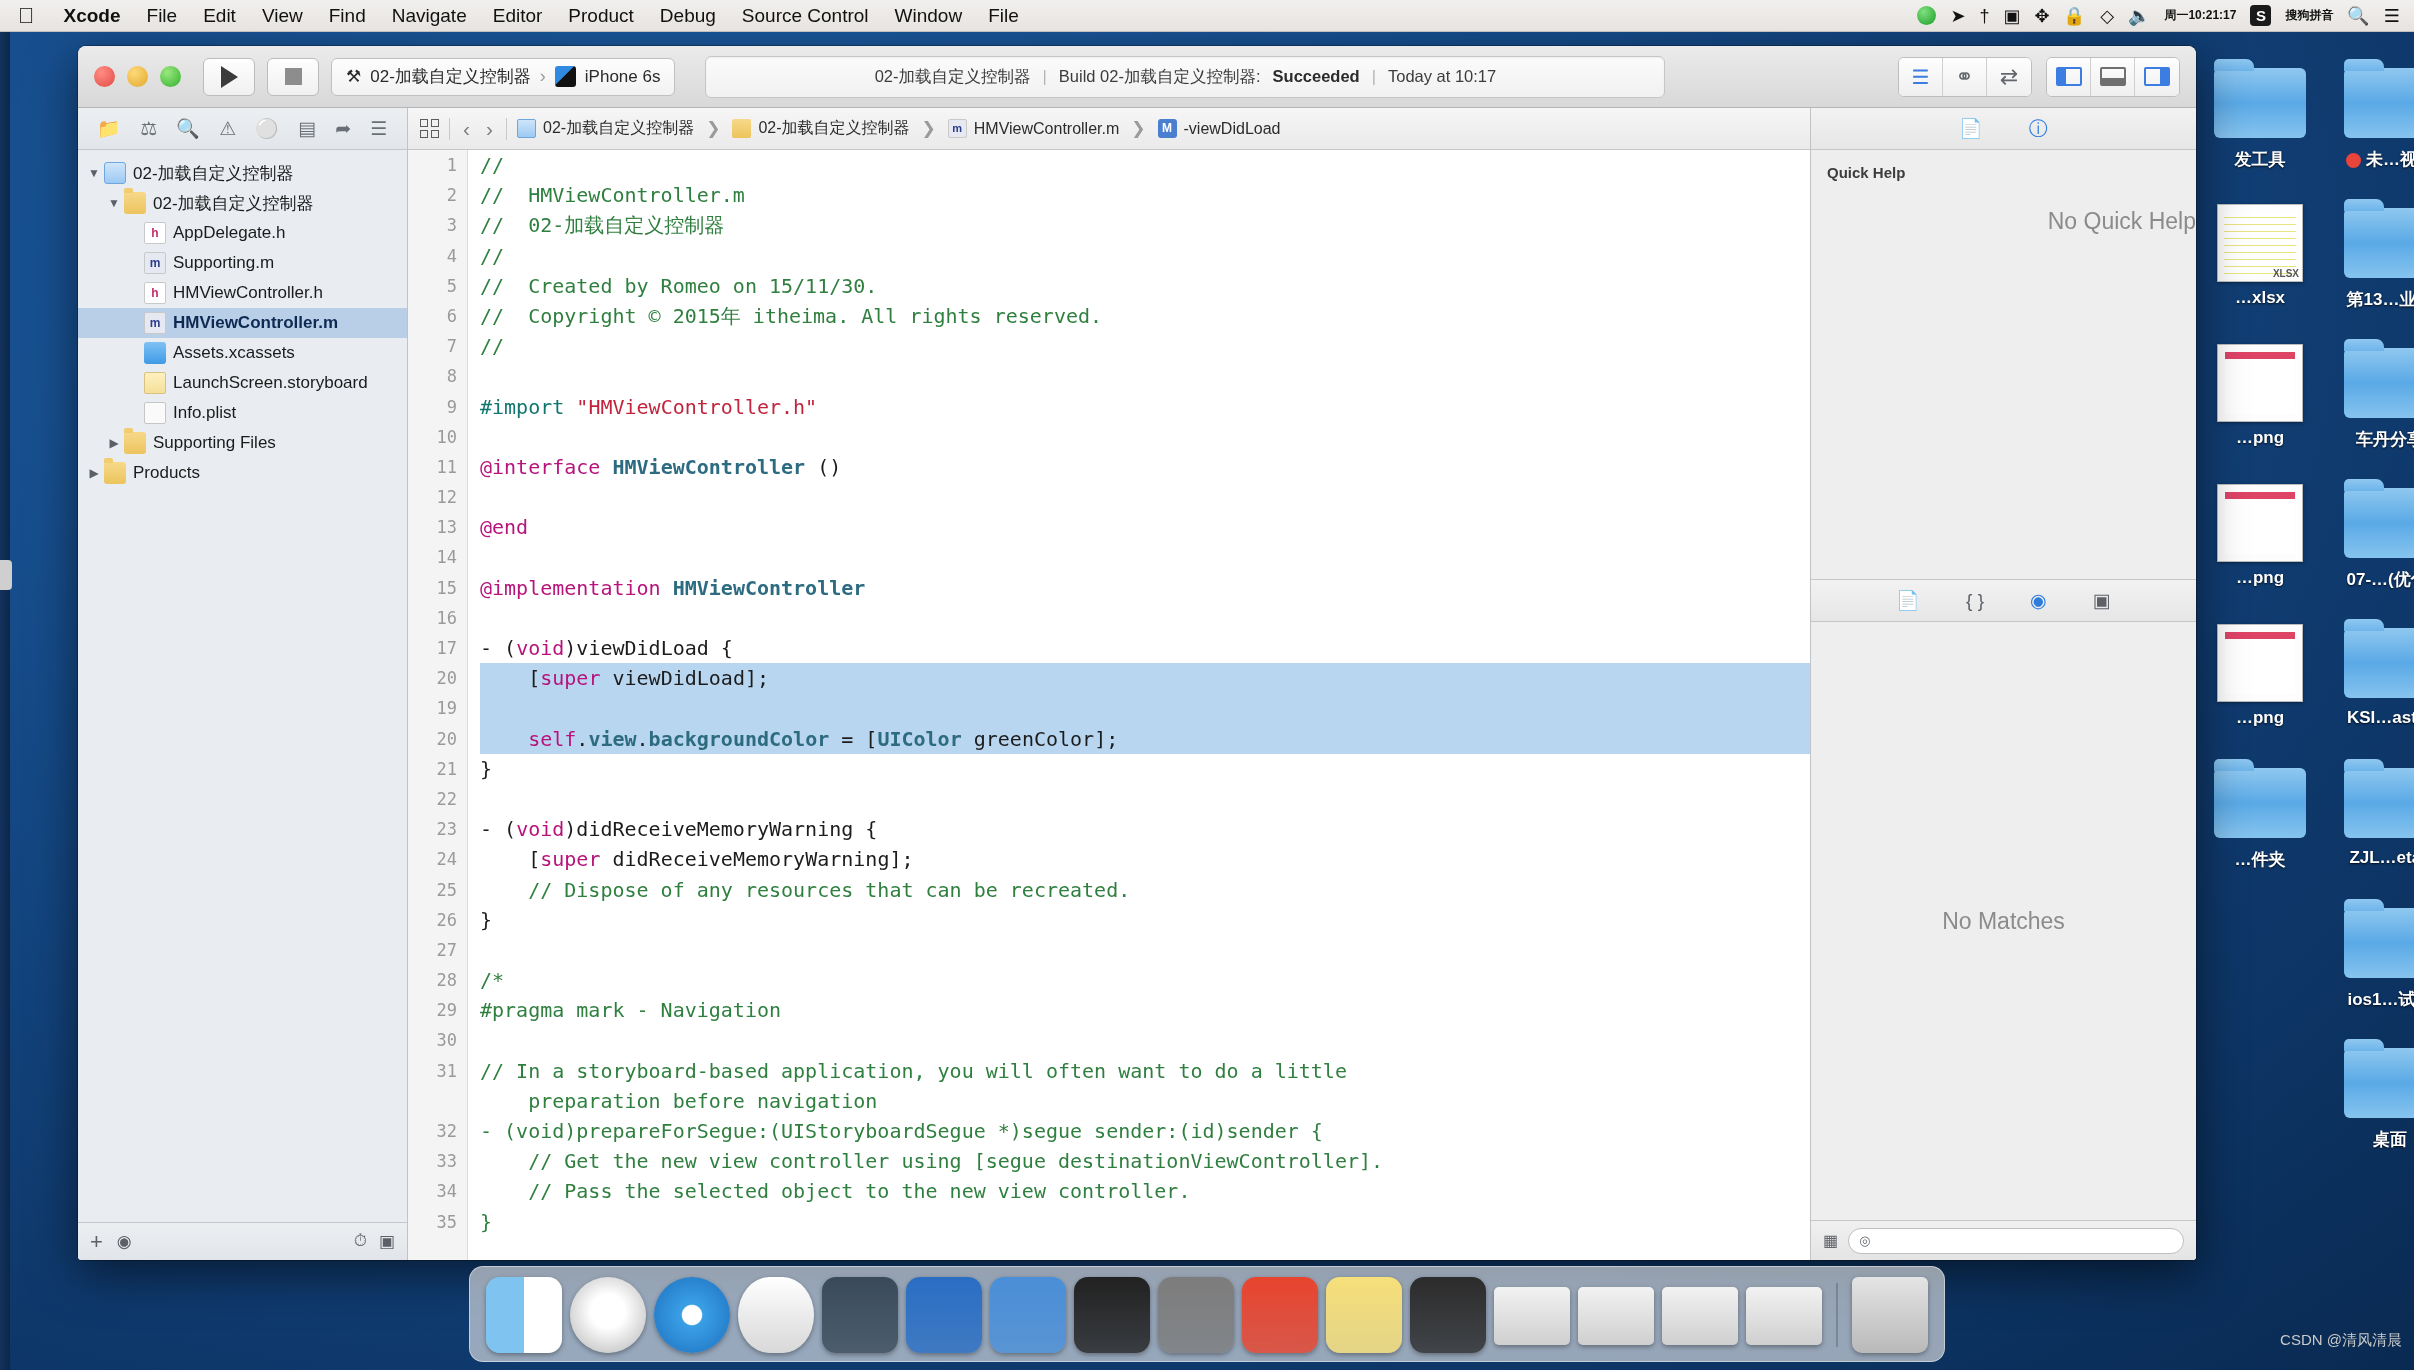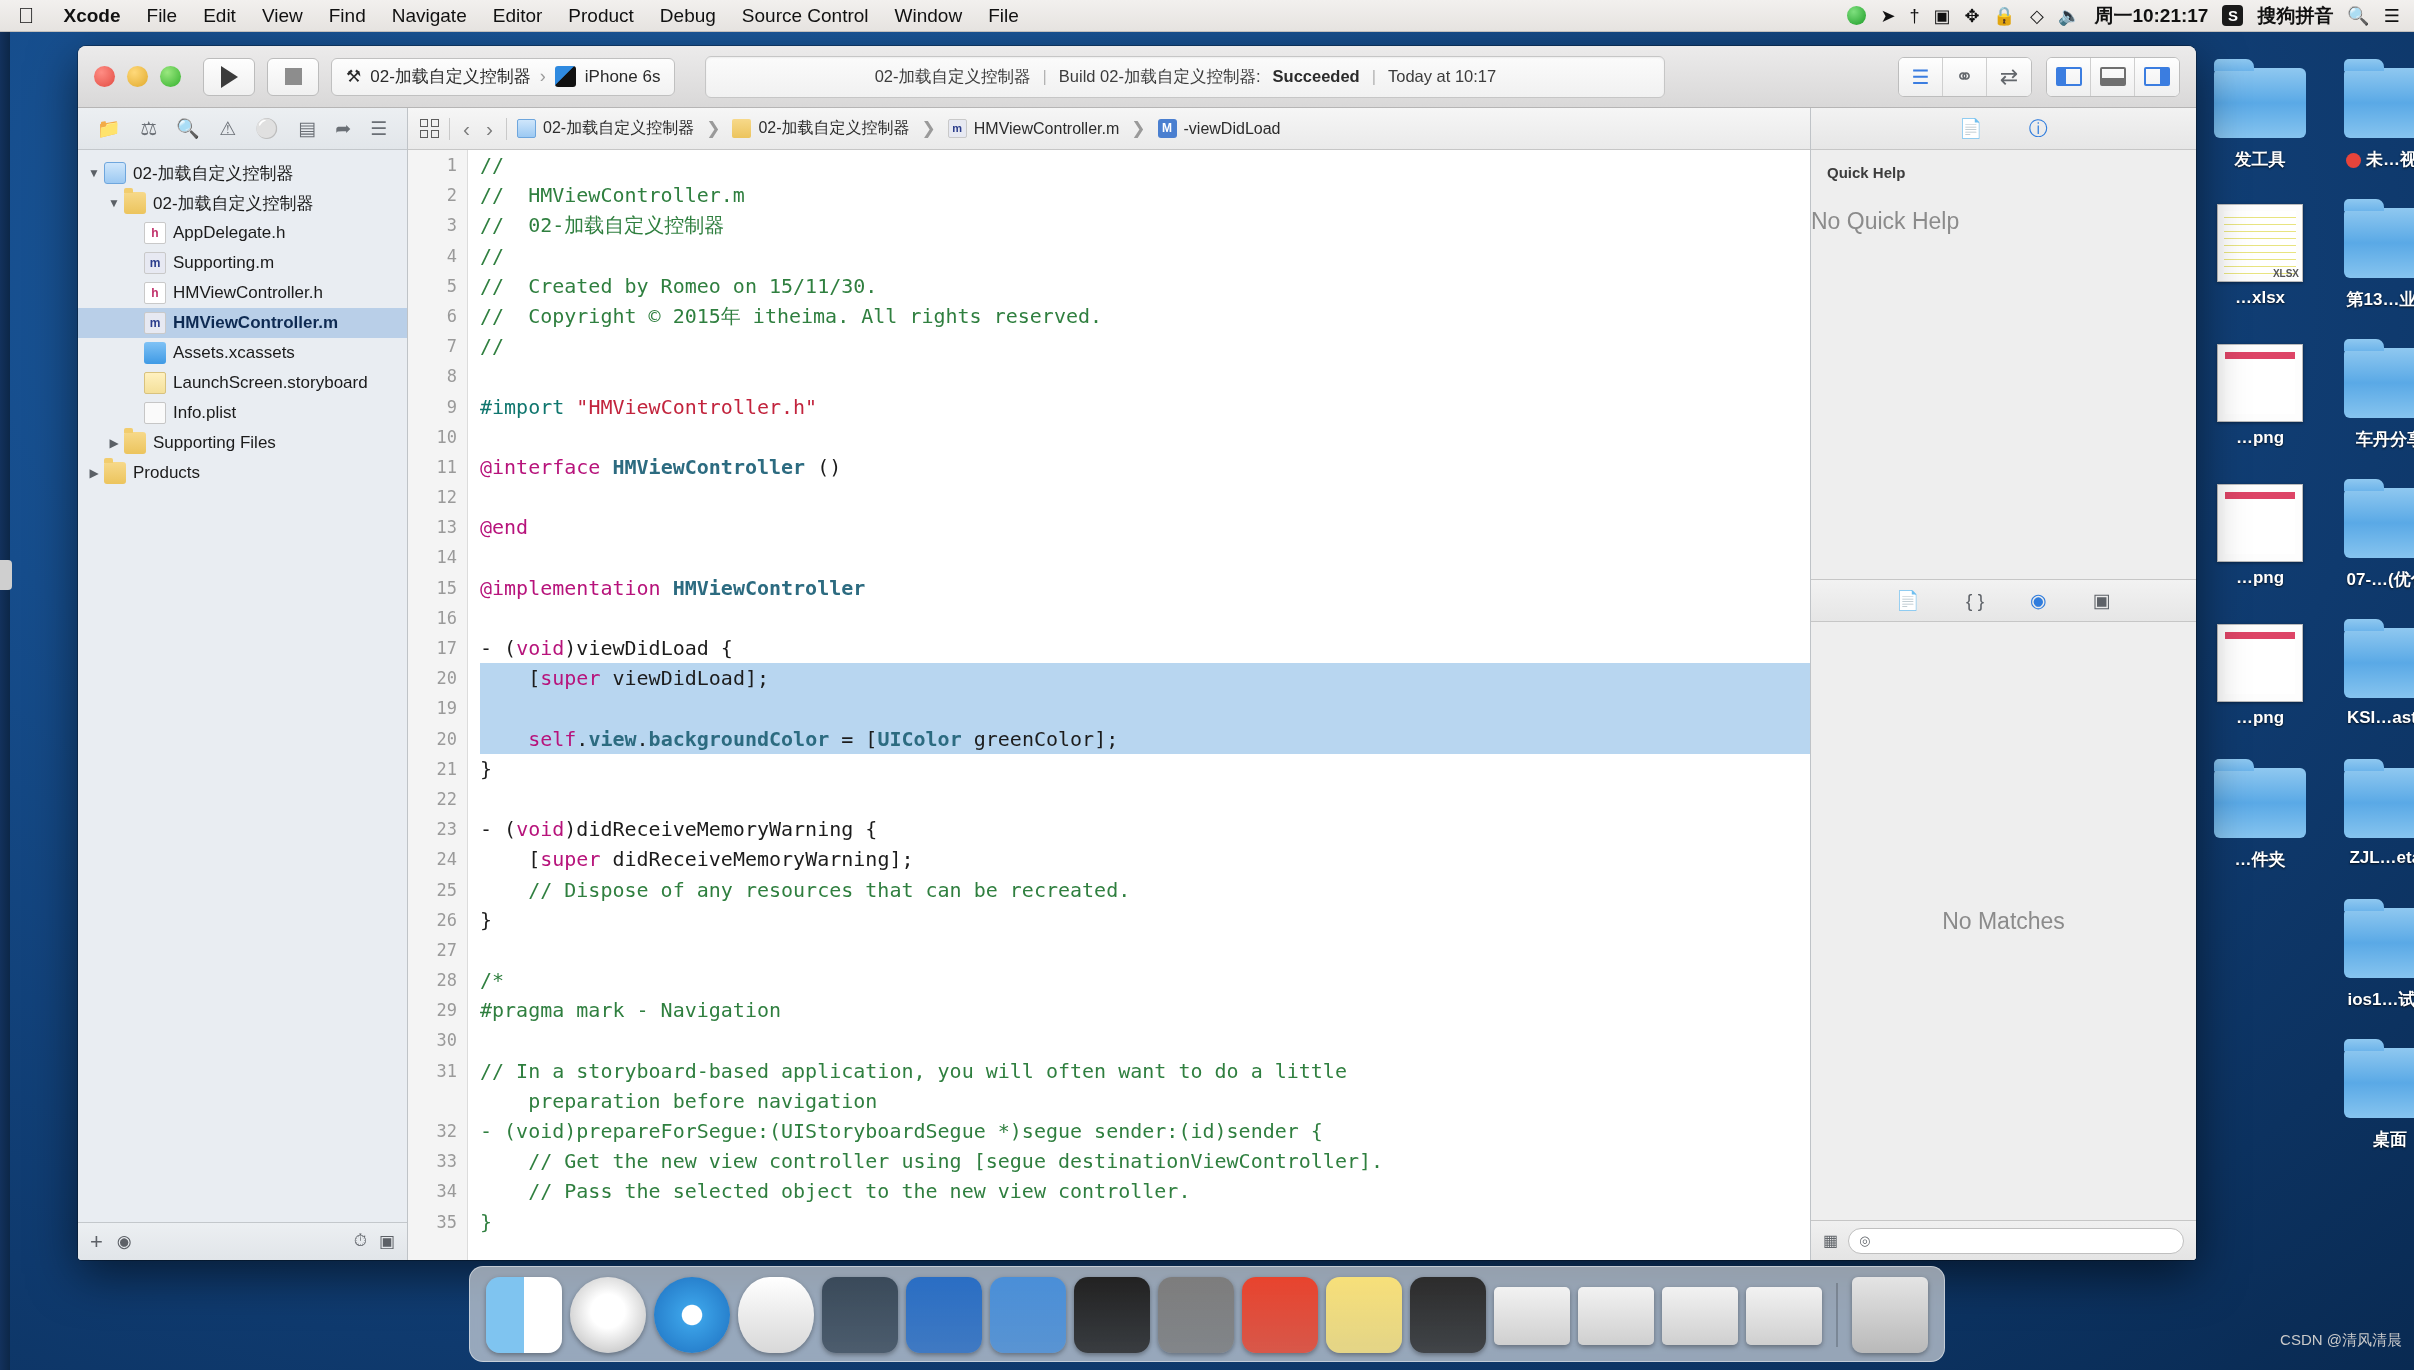--- a/index.html
+++ b/index.html
@@ -25,21 +25,21 @@
     display: flex; align-items: center;
     font-size: 19px; color: #111;
     z-index: 60;
   }
   .mb-left { display: flex; align-items: center; height: 100%; padding-left: 14px; }
   .mb-item { padding: 0 13px; line-height: 32px; white-space: nowrap; cursor: default; }
   .mb-item.bold { font-weight: bold; }
   .apple-logo { font-size: 22px; padding: 0 16px 0 4px; line-height: 30px; }
   .mb-right { margin-left: auto; display: flex; align-items: center; padding-right: 14px; gap: 14px; }
   .mb-right .sicon { font-size: 18px; line-height: 32px; display:inline-block; }
-  .mb-clock { font-size: 19px; font-weight: bold; white-space: nowrap; }
+  .mb-clock { font-size: 12px; font-weight: bold; white-space: nowrap; }
   .sogou-badge {
     display:inline-block; width: 21px; height: 21px; background: #1a1a1a;
     color: #fff; border-radius: 4px; font-size: 15px; font-weight: bold;
     text-align: center; line-height: 21px;
   }
   .green-dot {
     display:inline-block; width: 19px; height: 19px; border-radius: 50%;
     background: radial-gradient(circle at 35% 30%, #7ee07e, #1d9c27);
   }
 
@@ -234,21 +234,21 @@
   }
   #util-tabs, #util-tabs2 {
     height: 42px; display: flex; align-items: center; justify-content: center; gap: 46px;
     background: linear-gradient(to bottom,#f2f2f2,#e6e6e6);
     border-bottom: 1px solid #c6c6c6; font-size: 19px; color: #5e6268;
   }
   #util-tabs .ut.active, #util-tabs2 .ut.active { color: #2f7cdd; }
   #quickhelp { flex: 0 0 430px; border-bottom: 1px solid #c6c6c6; padding: 14px 16px; position: relative; background:#eeeeee;}
   #quickhelp .qh-title { font-size: 15px; font-weight: bold; color: #3d3d3d; }
   #quickhelp .qh-empty {
-    position: absolute; left: 0; right: 0; top: 58px; text-align: left;
+    position: absolute; left: 0; right: 0; top: 58px; text-align: right;
     font-size: 23px; color: #8b8b8b;
   }
   #libpane { flex: 1 1 auto; position: relative; background: #eeeeee; display:flex; flex-direction: column;}
   #libpane .lib-empty { flex:1 1 auto; display:flex; align-items:center; justify-content:center; font-size: 23px; color: #8b8b8b;}
   #lib-footer {
     height: 40px; flex: 0 0 40px; display: flex; align-items: center; gap: 10px;
     padding: 0 12px; border-top: 1px solid #c6c6c6;
     background: linear-gradient(to bottom,#f0f0f0,#e4e4e4);
   }
   #lib-footer .searchbox {

